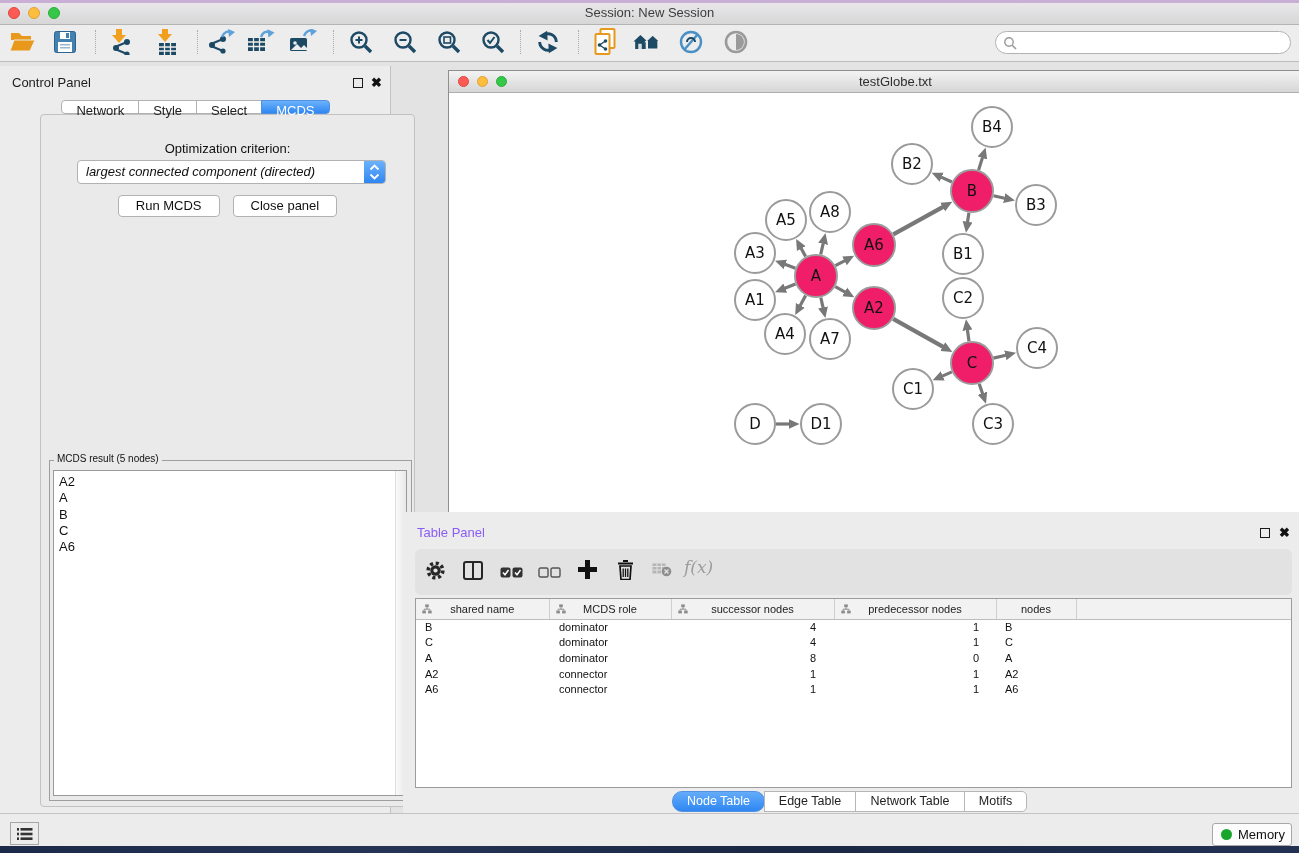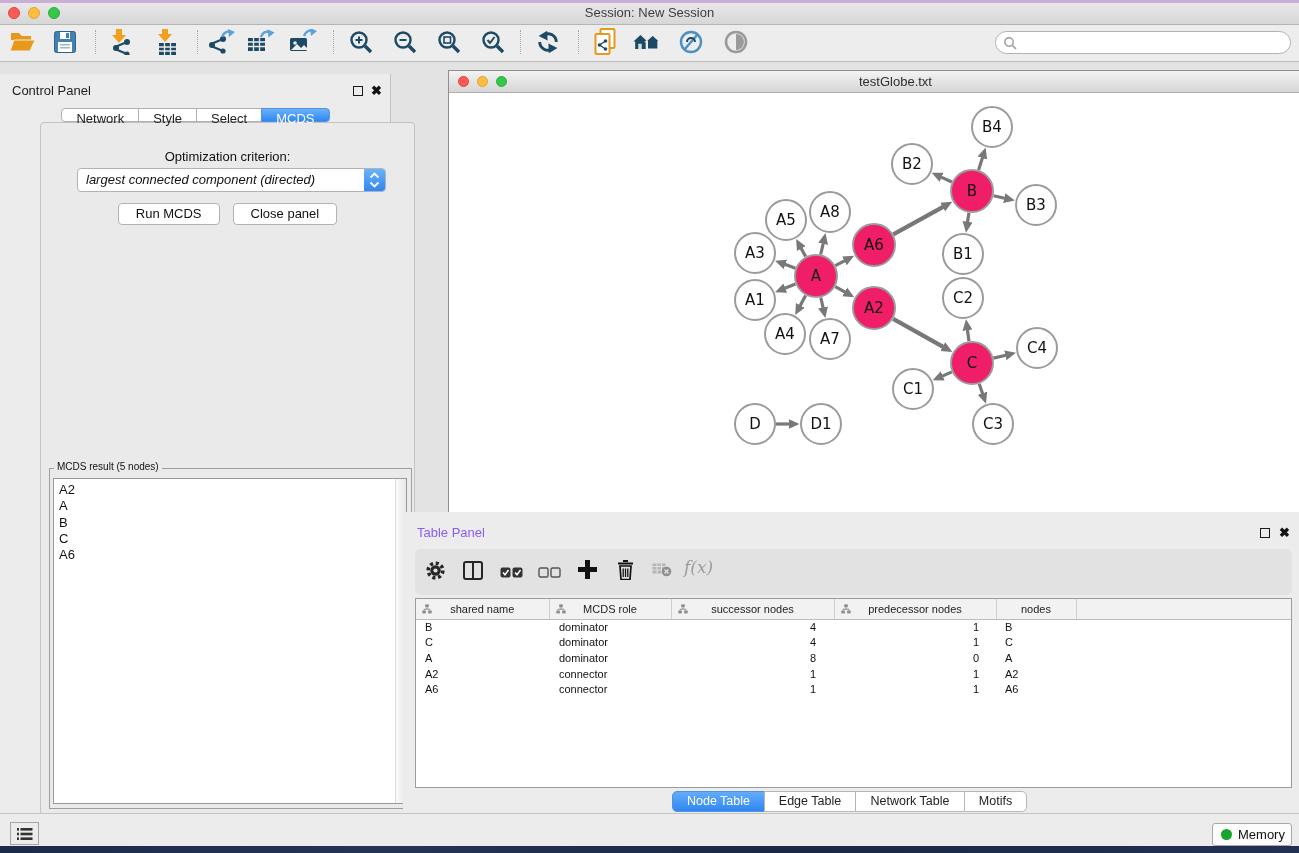--- a/index.html
+++ b/index.html
@@ -10,21 +10,21 @@
 .tl{position:absolute;top:7px;width:12px;height:12px;border-radius:50%;}
 .tl.red{background:#fc5a54;border:1px solid #e04640;}
 .tl.yel{background:#fdbd3f;border:1px solid #e0a334;}
 .tl.grn{background:#34c749;border:1px solid #2aae3c;}
 .wtitle{position:absolute;top:0;width:100%;text-align:center;line-height:26px;font-size:13px;color:#3d3d3d;}
 .toolbar{position:absolute;top:25px;left:0;width:100%;height:37px;background:#ededed;border-bottom:1px solid #bdbdbd;}
 .tbtn{position:absolute;top:3px;width:28px;height:28px;display:flex;align-items:center;justify-content:center;}
 .tsep{position:absolute;top:5px;height:24px;border-left:1px dotted #aaa;}
 .searchbox{position:absolute;left:995px;top:6px;width:296px;height:23px;background:#fff;border:1px solid #b2b2b2;border-radius:12px;display:flex;align-items:center;padding-left:7px;}
 .workspace{position:absolute;top:62px;left:0;width:100%;height:751px;background:#e3e3e3;}
-.control-panel{position:absolute;left:0;top:12px;width:391px;height:751px;background:#ececec;border-right:1px solid #c2c2c2;}
+.control-panel{position:absolute;left:0;top:4px;width:391px;height:751px;background:#ececec;border-right:1px solid #c2c2c2;}
 .cp-title{position:absolute;left:12px;top:9px;font-size:13px;color:#1d1d1d;}
 .float-ico{position:absolute;width:10px;height:10px;border:1.5px solid #1a1a1a;}
 .close-ico{position:absolute;font-size:13px;font-weight:bold;color:#111;line-height:12px;}
 .cp-tabs{position:absolute;top:34px;left:0;width:100%;display:flex;justify-content:center;z-index:3;}
 .tab{height:14px;line-height:20px;padding:0 14px;background:#fff;border:1px solid #b1b1b1;margin-right:-1px;font-size:13px;color:#222;}
 .tab:first-child{border-radius:4px 0 0 4px;}
 .tab:last-child{border-radius:0 4px 4px 0;}
 .tab.selected{background:linear-gradient(#6cb2fb,#2f87f2);color:#fff;border-color:#5091e2;}
 .cp-pane{position:absolute;left:8px;width:375px;top:48px;height:693px;border:1px solid #c2c2c2;border-radius:4px;background:#eaeaea;margin-left:32px;}
 .opt-label{position:absolute;top:26px;width:100%;text-align:center;font-size:13px;color:#101010;}
@@ -55,21 +55,21 @@
 table.nt td.c1{padding-left:9px;}
 table.nt td.c2{padding-left:10px;}
 table.nt td.c3{text-align:right;padding-right:18px;}
 table.nt td.c4{text-align:right;padding-right:17px;}
 table.nt td.c5{padding-left:9px;}
 .thico{position:absolute;left:6px;top:5px;}
 .tp-tabs{position:absolute;left:269px;top:279px;height:21px;display:flex;}
 .seg{height:21px;line-height:19px;text-align:center;background:#fff;border:1px solid #b6b6b6;margin-right:-1px;font-size:12.5px;color:#222;}
 .seg:first-child{border-radius:5px 0 0 5px;}
 .seg:last-child{border-radius:0 5px 5px 0;}
-.seg.selected{background:linear-gradient(#64acfa,#2f87f2);color:#fff;border-color:#5091e2;}
+.seg.selected{background:linear-gradient(#64acfa,#2f87f2);color:#fff;border-color:#5091e2;border-radius:10px;}
 .statusbar{position:absolute;top:813px;left:0;width:100%;height:33px;background:#ececec;border-top:1px solid #c3c3c3;}
 .list-btn{position:absolute;left:10px;top:8px;width:29px;height:23px;border:1px solid #a6a6a6;display:flex;align-items:center;justify-content:center;background:#ececec;}
 .memory-btn{position:absolute;left:1212px;top:9px;width:80px;height:23px;background:#fcfcfc;border:1px solid #a8a8a8;border-radius:3px;display:flex;align-items:center;gap:6px;padding:0 10px 0 8px;font-size:13px;color:#111;}
 .mem-dot{width:11px;height:11px;border-radius:50%;background:#17a62b;flex:0 0 auto;}
 .navy{position:absolute;top:846px;left:0;width:100%;height:7px;background:linear-gradient(90deg,#1c2a4a,#253355 30%,#1a2845 60%,#223052);}
 </style>
 </head>
 <body>
 
 <div class="titlebar">

